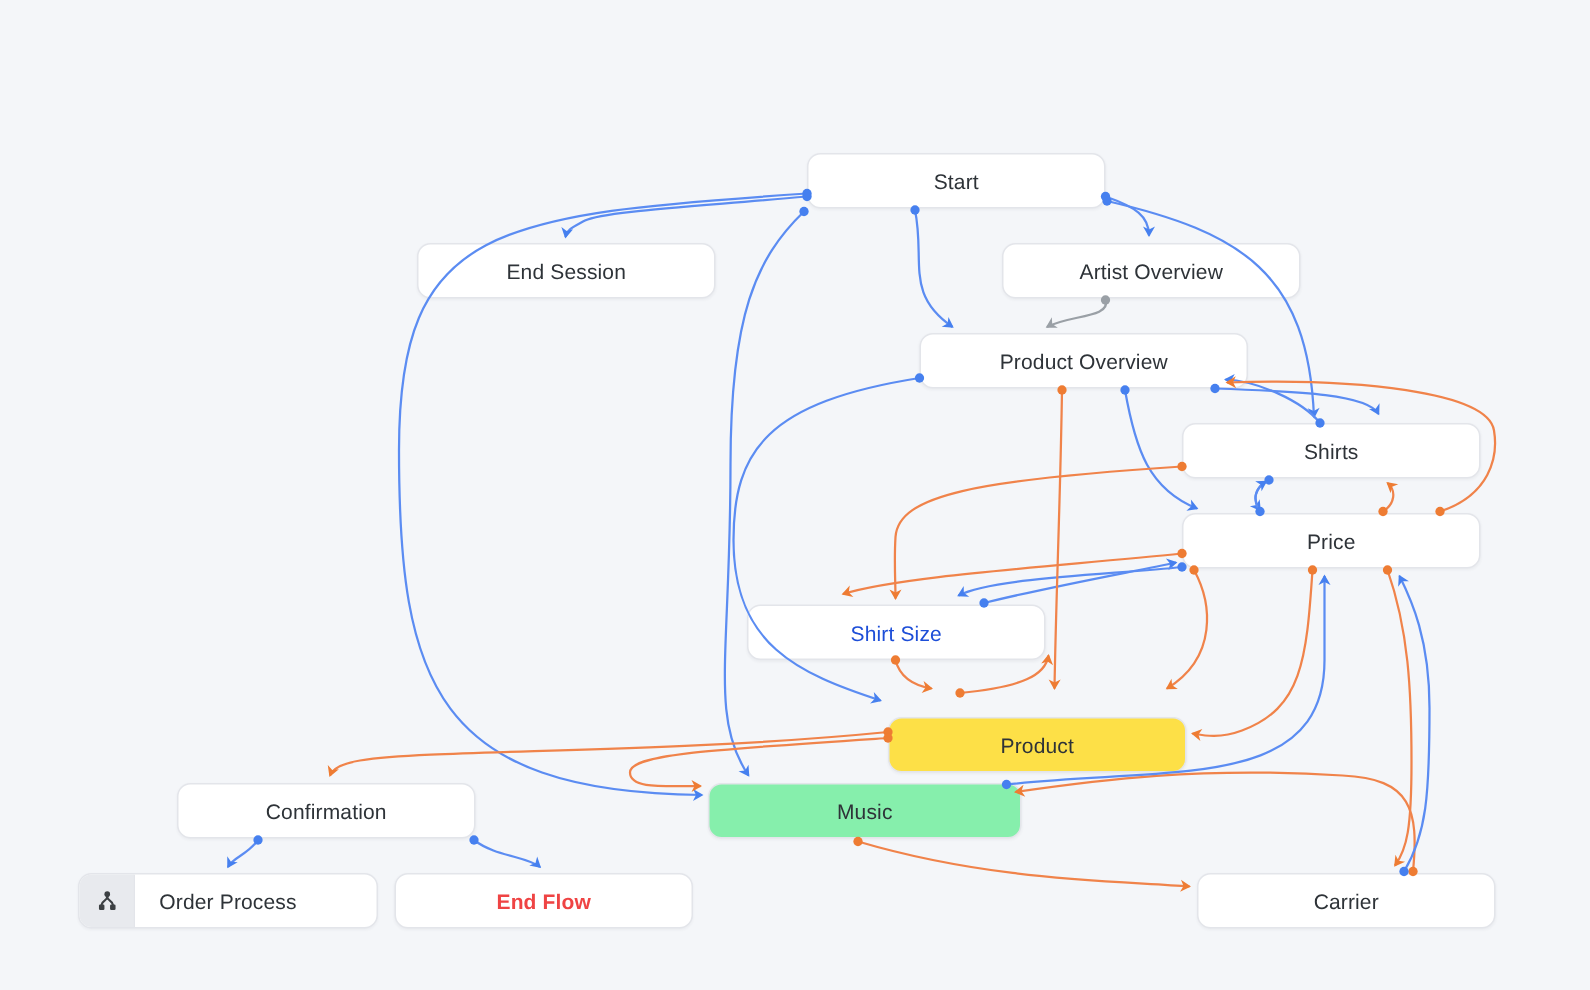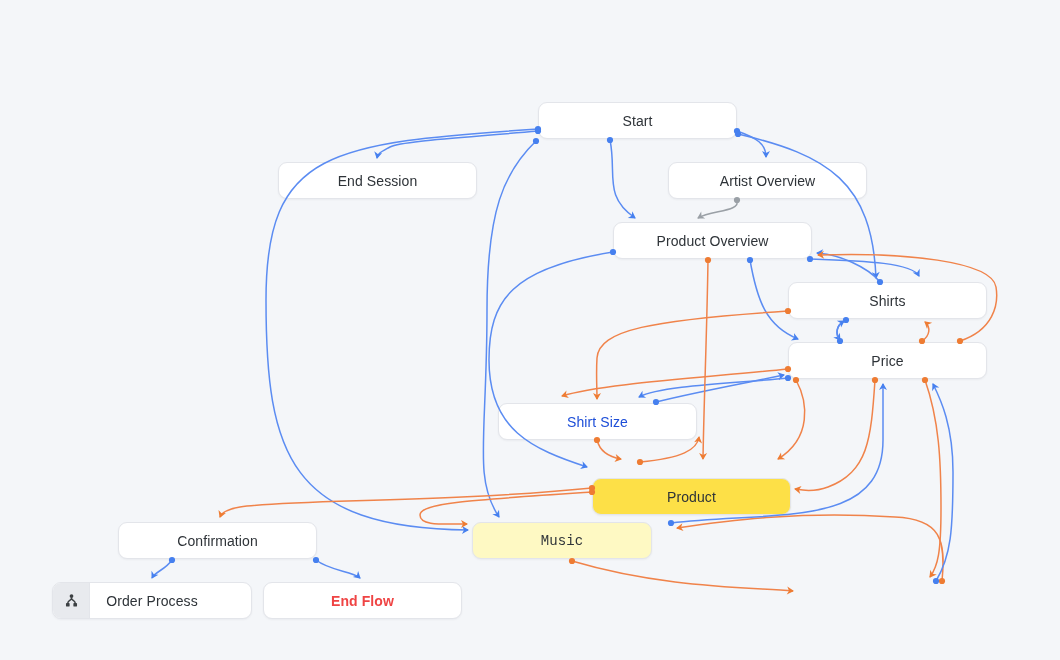--- a/index.html
+++ b/index.html
@@ -107,48 +107,51 @@
 
 <div class="node" style="left: 538px; top: 102px; width: 199px; height: 37px; background: rgb(255, 255, 255); border-color: rgb(227, 229, 234);">
       <span class="label" style="color: rgb(46, 51, 56);">Start</span>
     </div>
     <div class="node" style="left: 278px; top: 162px; width: 199px; height: 37px; background: rgb(255, 255, 255); border-color: rgb(227, 229, 234);">
       <span class="label" style="color: rgb(46, 51, 56);">End Session</span>
     </div>
     <div class="node" style="left: 668px; top: 162px; width: 199px; height: 37px; background: rgb(255, 255, 255); border-color: rgb(227, 229, 234);">
       <span class="label" style="color: rgb(46, 51, 56);">Artist Overview</span>
     </div>
-    <div class="node" style="left: 613px; top: 222px; width: 199px; height: 37px; background: rgb(255, 255, 255); border-color: rgb(227, 229, 234);">
+    <div class="node" style="left: 613px; top: 222px; width: 219px; height: 37px; background: rgb(255, 255, 255); border-color: rgb(227, 229, 234);">
       <span class="label" style="color: rgb(46, 51, 56);">Product Overview</span>
     </div>
     <div class="node" style="left: 788px; top: 342px; width: 199px; height: 37px; background: rgb(255, 255, 255); border-color: rgb(227, 229, 234);">
       <span class="label" style="color: rgb(46, 51, 56);">Price</span>
     </div>
     <div class="node" style="left: 788px; top: 282px; width: 199px; height: 37px; background: rgb(255, 255, 255); border-color: rgb(227, 229, 234);">
       <span class="label" style="color: rgb(46, 51, 56);">Shirts</span>
     </div>
     <div class="node" style="left: 498px; top: 403px; width: 199px; height: 37px; background: rgb(255, 255, 255); border-color: rgb(227, 229, 234);">
       <span class="label" style="color: #1d4ed8;">Shirt Size</span>
     </div>
     <div class="node" style="left: 592px; top: 463px; width: 199px; height: 37px; background: #fde047; border-color: rgb(227, 229, 234); margin-top: 15px;">
       <span class="label" style="color: rgb(46, 51, 56);">Product</span>
     </div>
     <div class="node" style="left: 118px; top: 522px; width: 199px; height: 37px; background: rgb(255, 255, 255); border-color: rgb(227, 229, 234);">
       <span class="label" style="color: rgb(46, 51, 56);">Confirmation</span>
     </div>
-    <div class="node" style="left: 472px; top: 522px; width: 180px; height: 37px; background: #fef9c3; border-color: rgb(227, 229, 234); font-family: Liberation Mono, monospace;">
+    <div class="node" style="left: 472px; top: 522px; width: 209px; height: 37px; background: #86efac; border-color: rgb(227, 229, 234);">
       <span class="label" style="color: rgb(46, 51, 56);">Music</span>
     </div>
     <div class="node" style="left: 52px; top: 582px; width: 200px; height: 37px; background: rgb(255, 255, 255); border-color: rgb(227, 229, 234);">
       <span class="icon-block" style="background: rgb(232, 234, 238);">
         <svg width="15" height="15" viewBox="0 0 16 16" xmlns="http://www.w3.org/2000/svg">
           <circle cx="8" cy="3.3" r="2" fill="#3c4043"></circle>
           <path d="M8 5.2 C8 8 4.4 7.8 4 10.8 M8 5.2 C8 8 11.6 7.8 12 10.8" stroke="#3c4043" stroke-width="1.5" fill="none" stroke-linecap="round"></path>
           <rect x="2.1" y="10.6" width="3.9" height="3.9" rx="0.9" fill="#3c4043"></rect>
           <rect x="10" y="10.6" width="3.9" height="3.9" rx="0.9" fill="#3c4043"></rect>
         </svg>
       </span>
       <span class="label" style="color: rgb(46, 51, 56);">Order Process</span>
     </div>
     <div class="node" style="left: 263px; top: 582px; width: 199px; height: 37px; background: rgb(255, 255, 255); border-color: rgb(227, 229, 234);">
       <span class="label" style="color: #ef4444; font-weight: bold;">End Flow</span>
     </div>
+    <div class="node" style="left: 798px; top: 582px; width: 199px; height: 37px; background: rgb(255, 255, 255); border-color: rgb(227, 229, 234);">
+      <span class="label" style="color: rgb(46, 51, 56);">Carrier</span>
+    </div>
   </div>
 
 </body></html>

